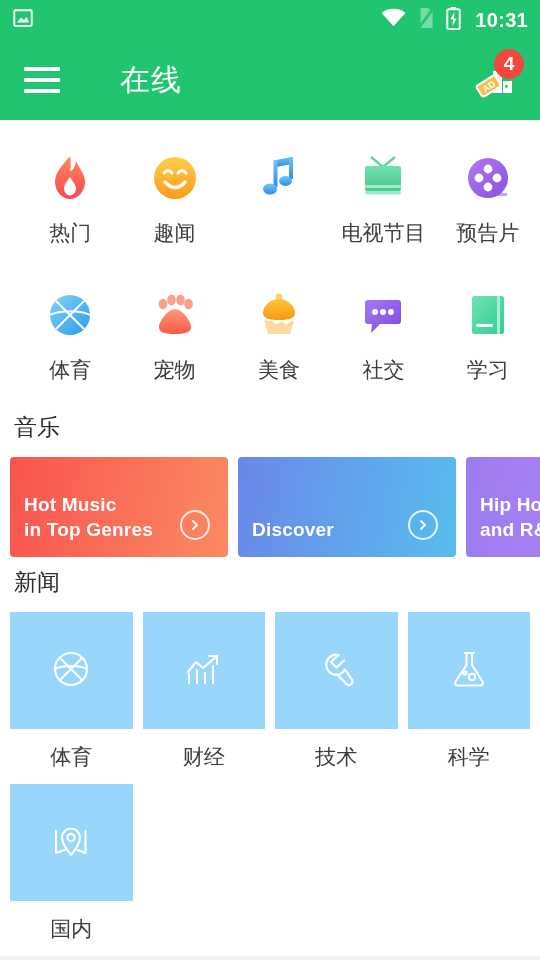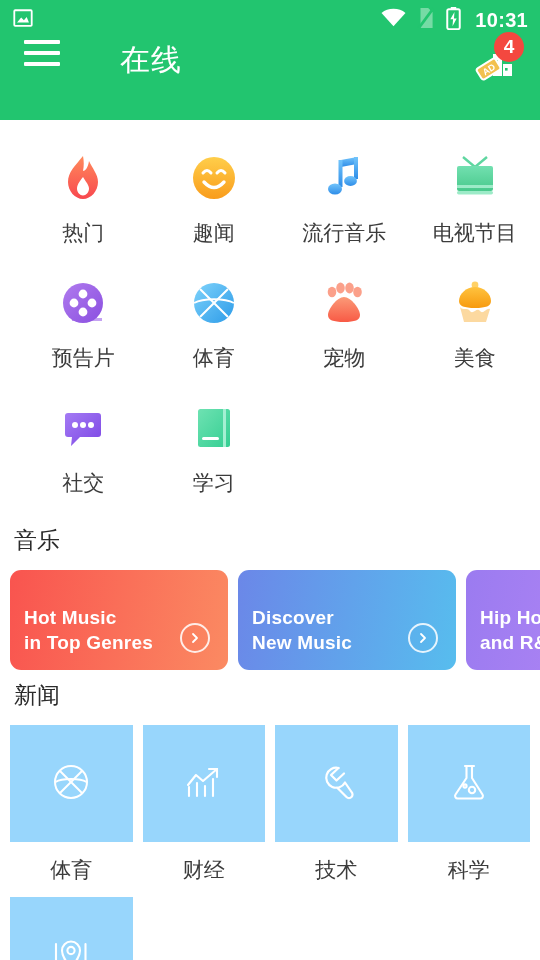--- a/index.html
+++ b/index.html
@@ -24,21 +24,21 @@
   .sb-right { display: flex; align-items: center; gap: 11px; }
   .sb-time {
     font-size: 20px; font-weight: bold; color: #fff;
     letter-spacing: 0.3px; margin-left: 3px;
   }
 
   
   .appbar {
     height: 80px; width: 100%;
     background: #22C56F;
-    display: flex; 
+    display: flex; align-items: center;
     padding: 0 22px 0 24px;
     position: relative;
   }
   .hamburger { width: 36px; height: 26px; display: flex; flex-direction: column; justify-content: space-between; cursor: pointer; }
   .hamburger span { display:block; height: 4px; background:#fff; border-radius: 1px; }
   .appbar-title {
     color: #ffffff; font-size: 30px; margin-left: 60px;
     font-weight: normal; letter-spacing: 1px;
   }
   .appbar-spacer { flex: 1; }
@@ -47,23 +47,23 @@
     position: absolute; top: -8px; right: -6px;
     min-width: 30px; height: 30px; border-radius: 50%;
     background: #F4483F; color: #fff;
     font-size: 19px; font-weight: bold;
     display: flex; align-items: center; justify-content: center;
     z-index: 3;
   }
 
   
   .cat-grid {
-    display: grid; grid-template-columns: repeat(4, 1fr);
+    display: grid; grid-template-columns: repeat(5, 1fr);
     padding: 18px 0 4px 0;
-    row-gap: 2px;
+    row-gap: 14px;
     margin-left: 18px;
   }
   .cat-item {
     display: flex; flex-direction: column; align-items: center;
     padding: 12px 0 14px 0; cursor: pointer;
   }
   .cat-icon { width: 56px; height: 56px; display:flex; align-items:center; justify-content:center; }
   .cat-label {
     margin-top: 13px; font-size: 21px; color: #3c3c3c;
     white-space: nowrap;
@@ -75,21 +75,21 @@
     padding: 10px 8px 14px 14px;
   }
 
   
   .music-row {
     display: flex; gap: 10px; padding: 0 0 0 10px;
     overflow: hidden;
   }
   .music-card {
     position: relative; flex: 0 0 auto;
-    width: 218px; height: 100px; border-radius: 11px;
+    width: 218px; height: 100px; border-radius: 4px;
     overflow: hidden;
   }
   .music-card.c1 { background: linear-gradient(100deg, #F9544F 0%, #FB8A62 100%); }
   .music-card.c2 { background: linear-gradient(100deg, #6B87E8 0%, #57BDEE 100%); }
   .music-card.c3 { background: linear-gradient(100deg, #9B7BF0 0%, #BA8AF7 100%); }
   .music-text {
     position: absolute; left: 14px; bottom: 14px;
     color: #ffffff; font-size: 19px; font-weight: bold;
     line-height: 1.35; letter-spacing: 0.2px;
   }
@@ -221,21 +221,20 @@
               <stop offset="1" stop-color="#2E8DE8"></stop>
             </linearGradient>
           </defs>
         <path d="M22 7 L38 4 L38 11 L22 14 Z" fill="url(#gNote)"></path>
         <rect x="19.5" y="7" width="4" height="27" fill="url(#gNote)"></rect>
         <rect x="35" y="4" width="4" height="22" fill="url(#gNote)"></rect>
         <ellipse cx="16" cy="36" rx="7" ry="5.5" fill="url(#gNote)"></ellipse>
         <ellipse cx="31.5" cy="28" rx="6.4" ry="5" fill="url(#gNote)"></ellipse>
       </svg>
     </span>
-    <span class="cat-label">流行音乐</span>
   </div>
 
   <div class="cat-item">
     <span class="cat-icon">
       <svg width="50" height="50" viewBox="0 0 50 50">
         <defs>
             <linearGradient id="gTv" x1="0" y1="0" x2="0" y2="1">
               <stop offset="0" stop-color="#72E0B0"></stop>
               <stop offset="1" stop-color="#49C98C"></stop>
             </linearGradient>
@@ -374,21 +373,20 @@
     <div class="music-arrow">
       <svg width="12" height="12" viewBox="0 0 12 12">
           <path d="M4 2 L8 6 L4 10" fill="none" stroke="#fff" stroke-width="1.8" stroke-linecap="round" stroke-linejoin="round"></path>
         </svg>
     </div>
   </div>
 
   <div class="music-card c2">
     <div class="music-text">
       <div>Discover</div>
-      <div>New Music</div>
     </div>
     <div class="music-arrow">
       <svg width="12" height="12" viewBox="0 0 12 12">
           <path d="M4 2 L8 6 L4 10" fill="none" stroke="#fff" stroke-width="1.8" stroke-linecap="round" stroke-linejoin="round"></path>
         </svg>
     </div>
   </div>
 
   <div class="music-card c3">
     <div class="music-text">

